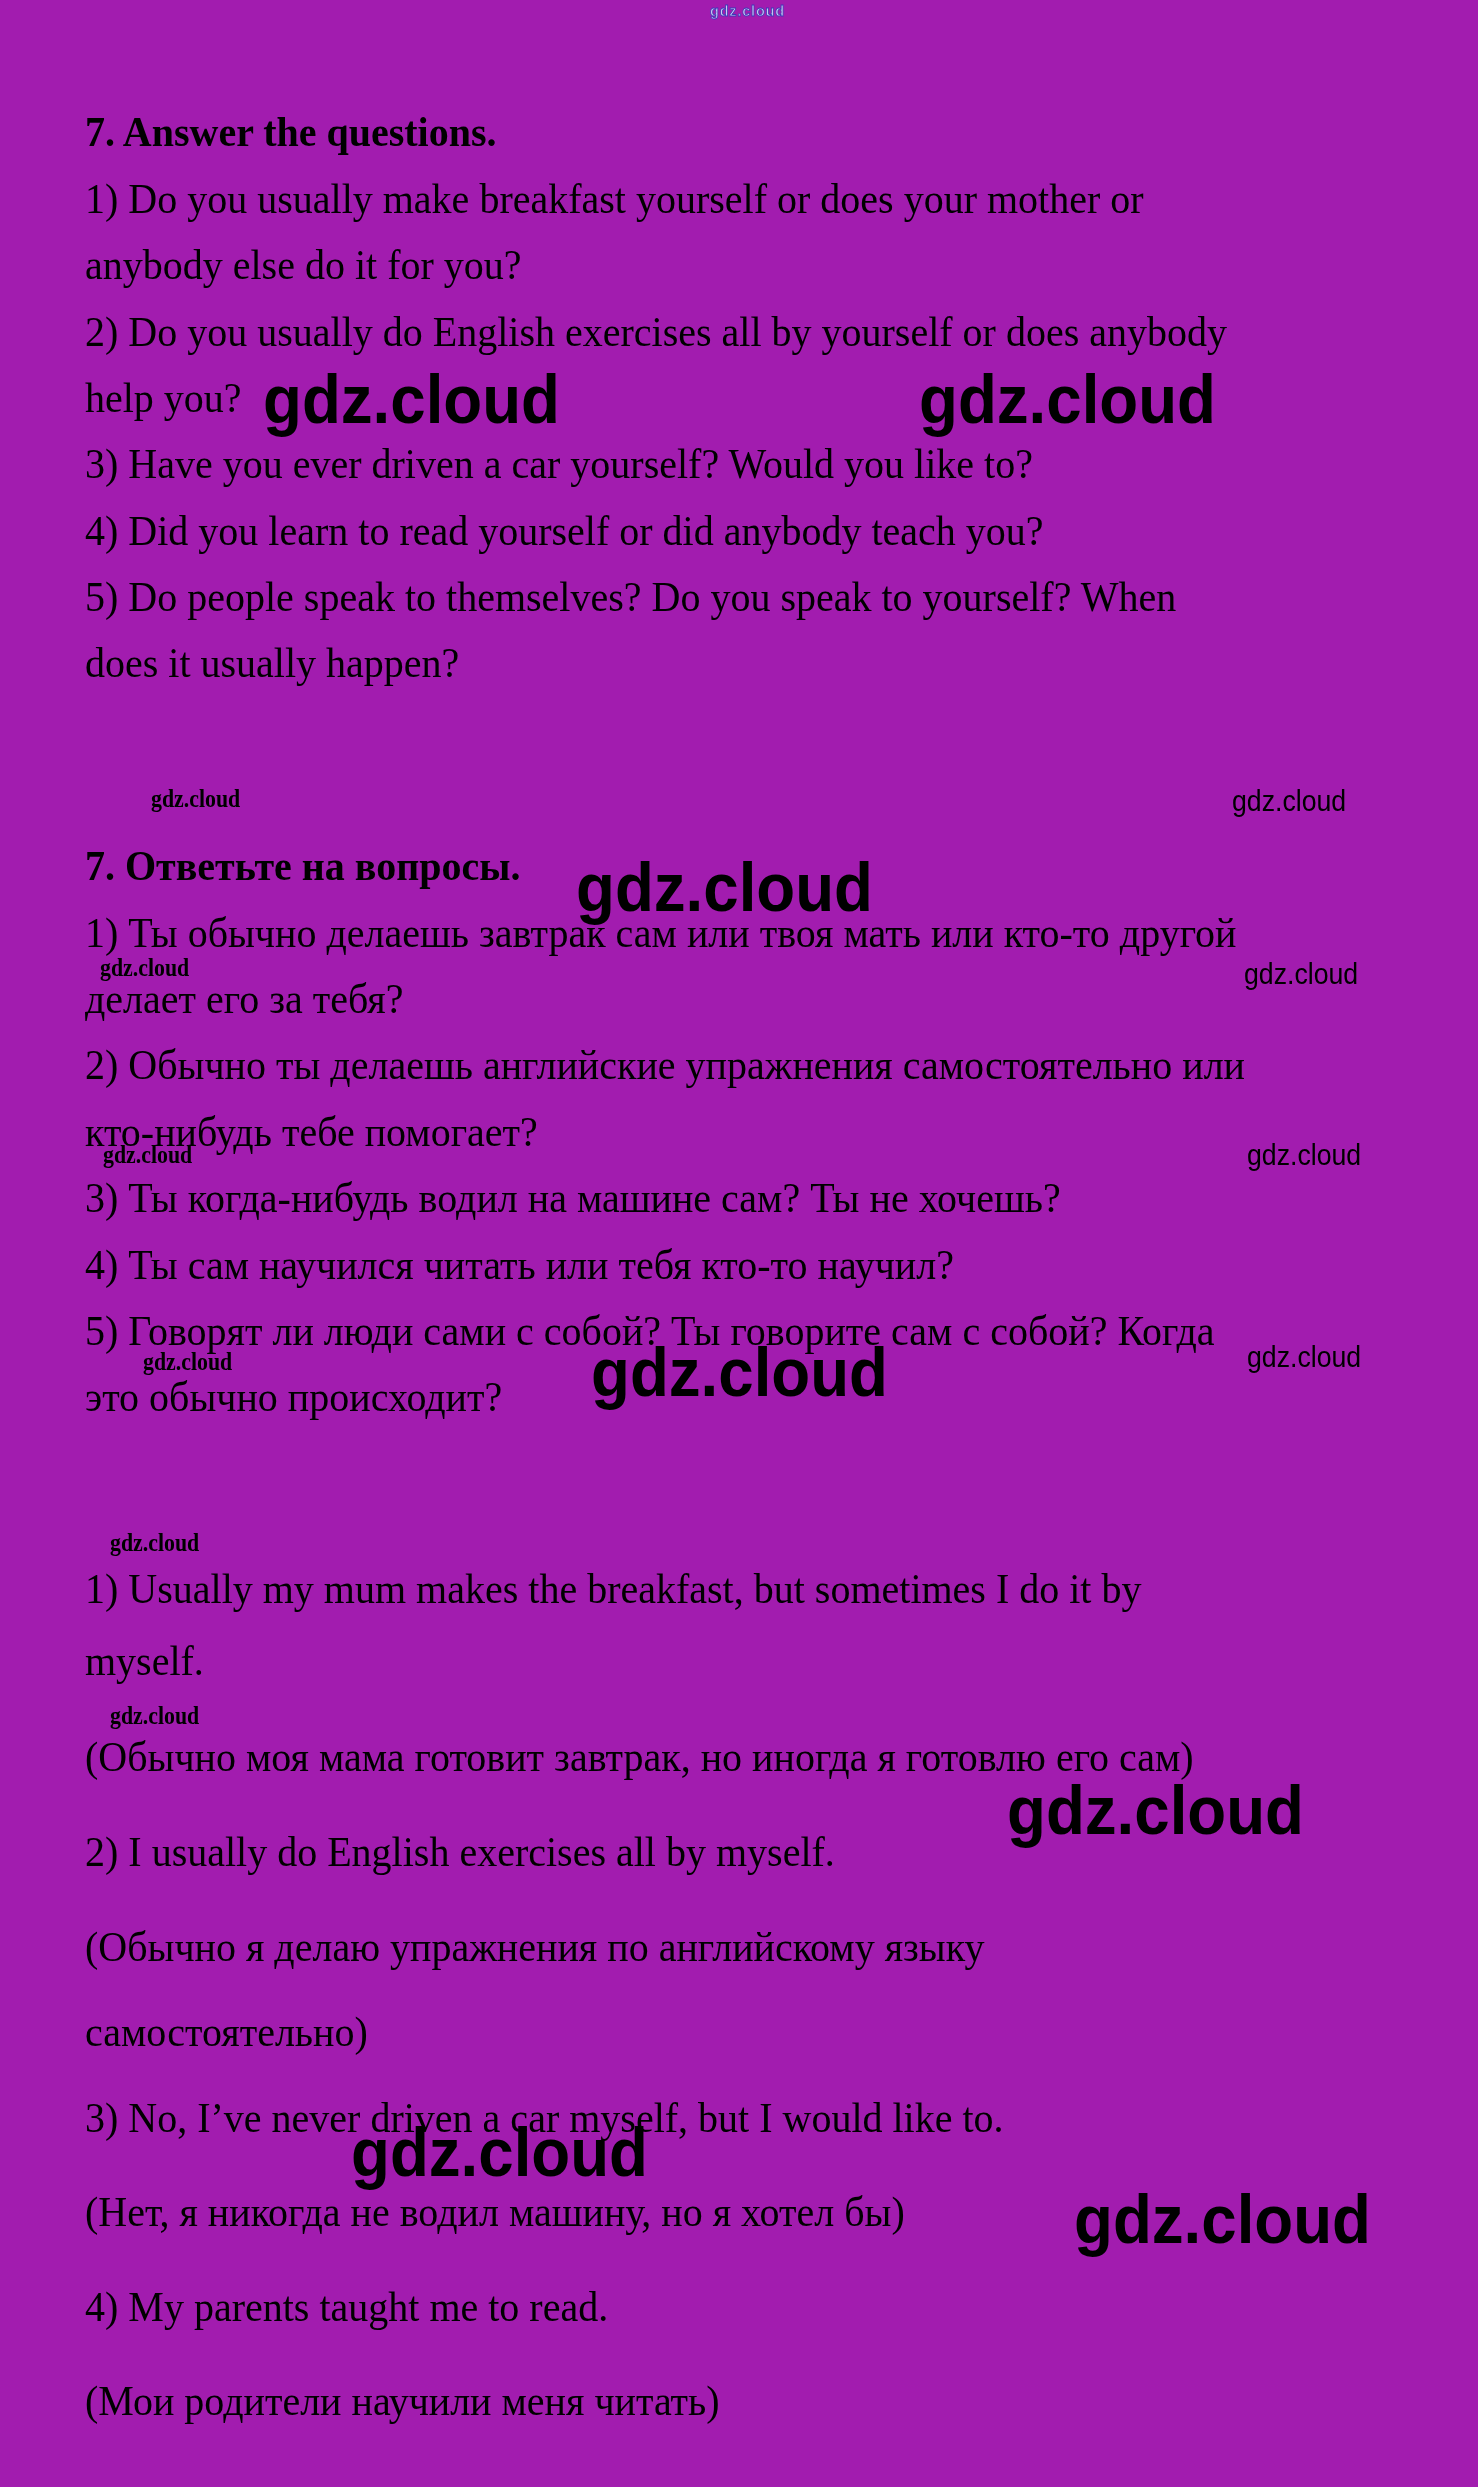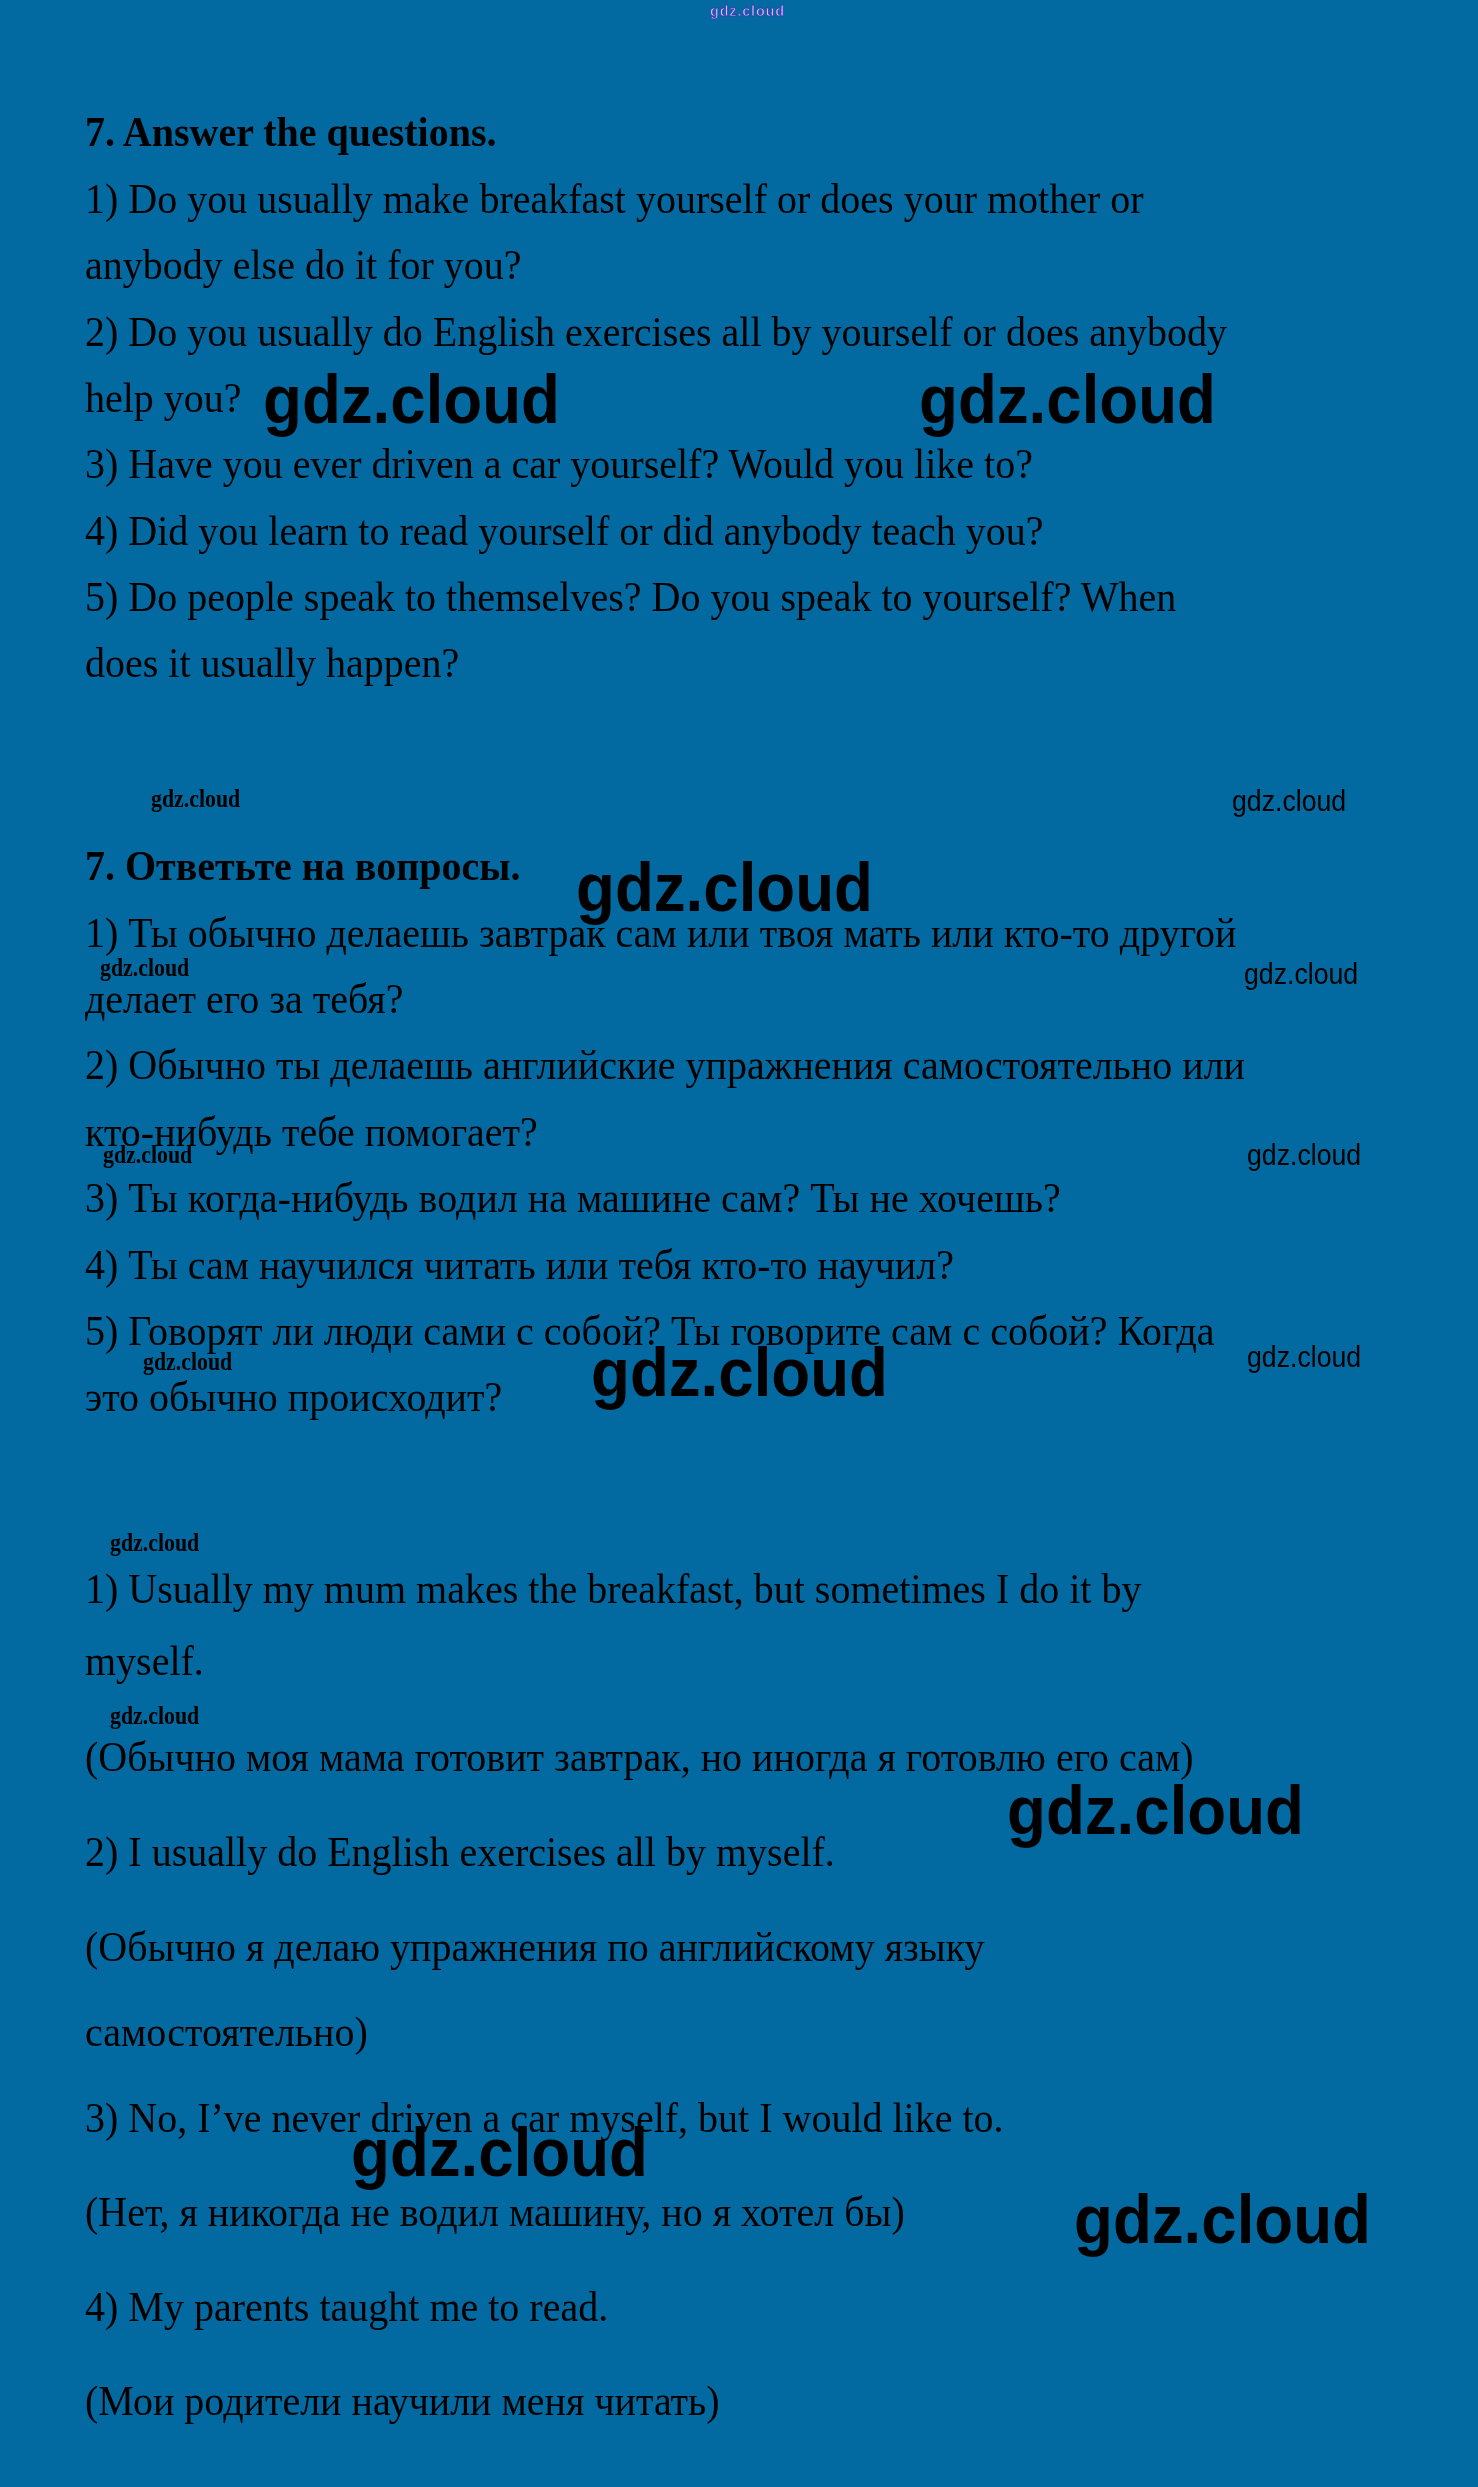--- a/index.html
+++ b/index.html
@@ -1,20 +1,20 @@
 <!DOCTYPE html>
 <html style="--wm-blue: #3d38b8;font-size:12.2px"><head>
 <meta charset="utf-8">
 <style>
   html, body { margin: 0; padding: 0; background: #ffffff; }
   .page {
     position: relative;
     width: 1479px;
     height: 2487px;
-    background: #0369a1;
+    background: #a21caf;
     overflow: hidden;
     font-family: "Liberation Serif", serif;
     color: #000000;
   }
   
   .line {
     position: absolute;
     left: 85px;
     white-space: nowrap;
     font-size: 40px;

